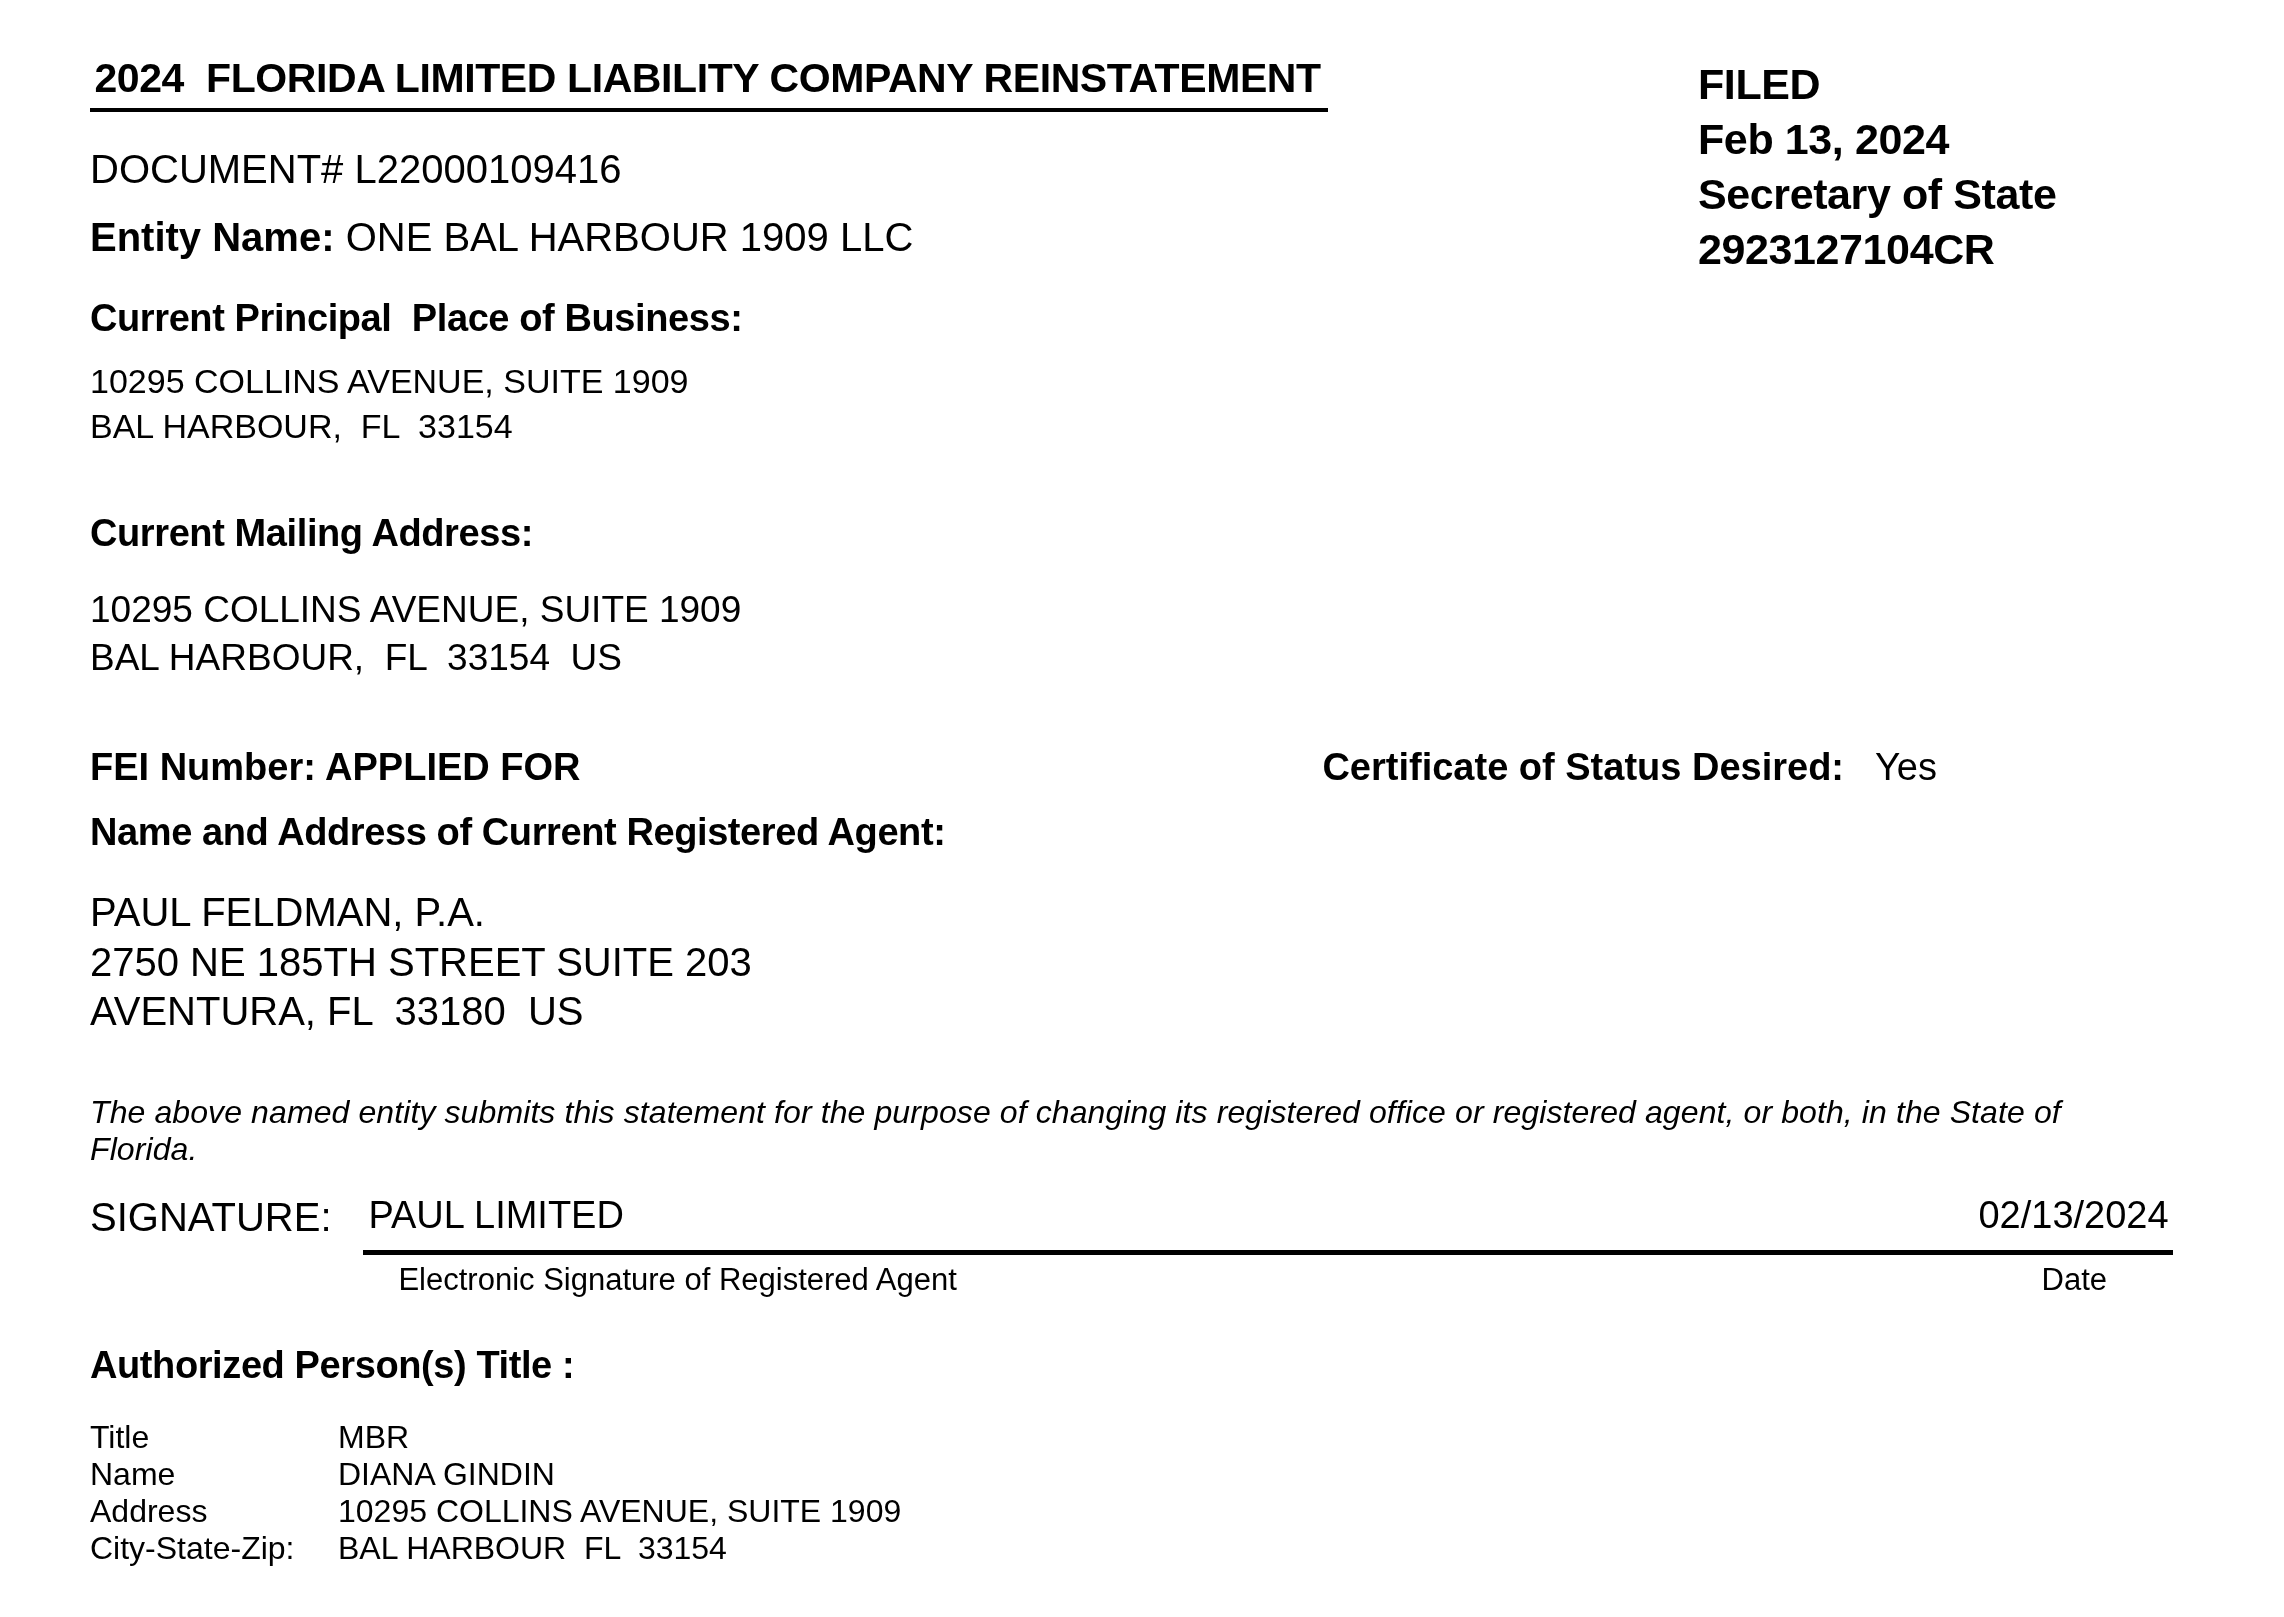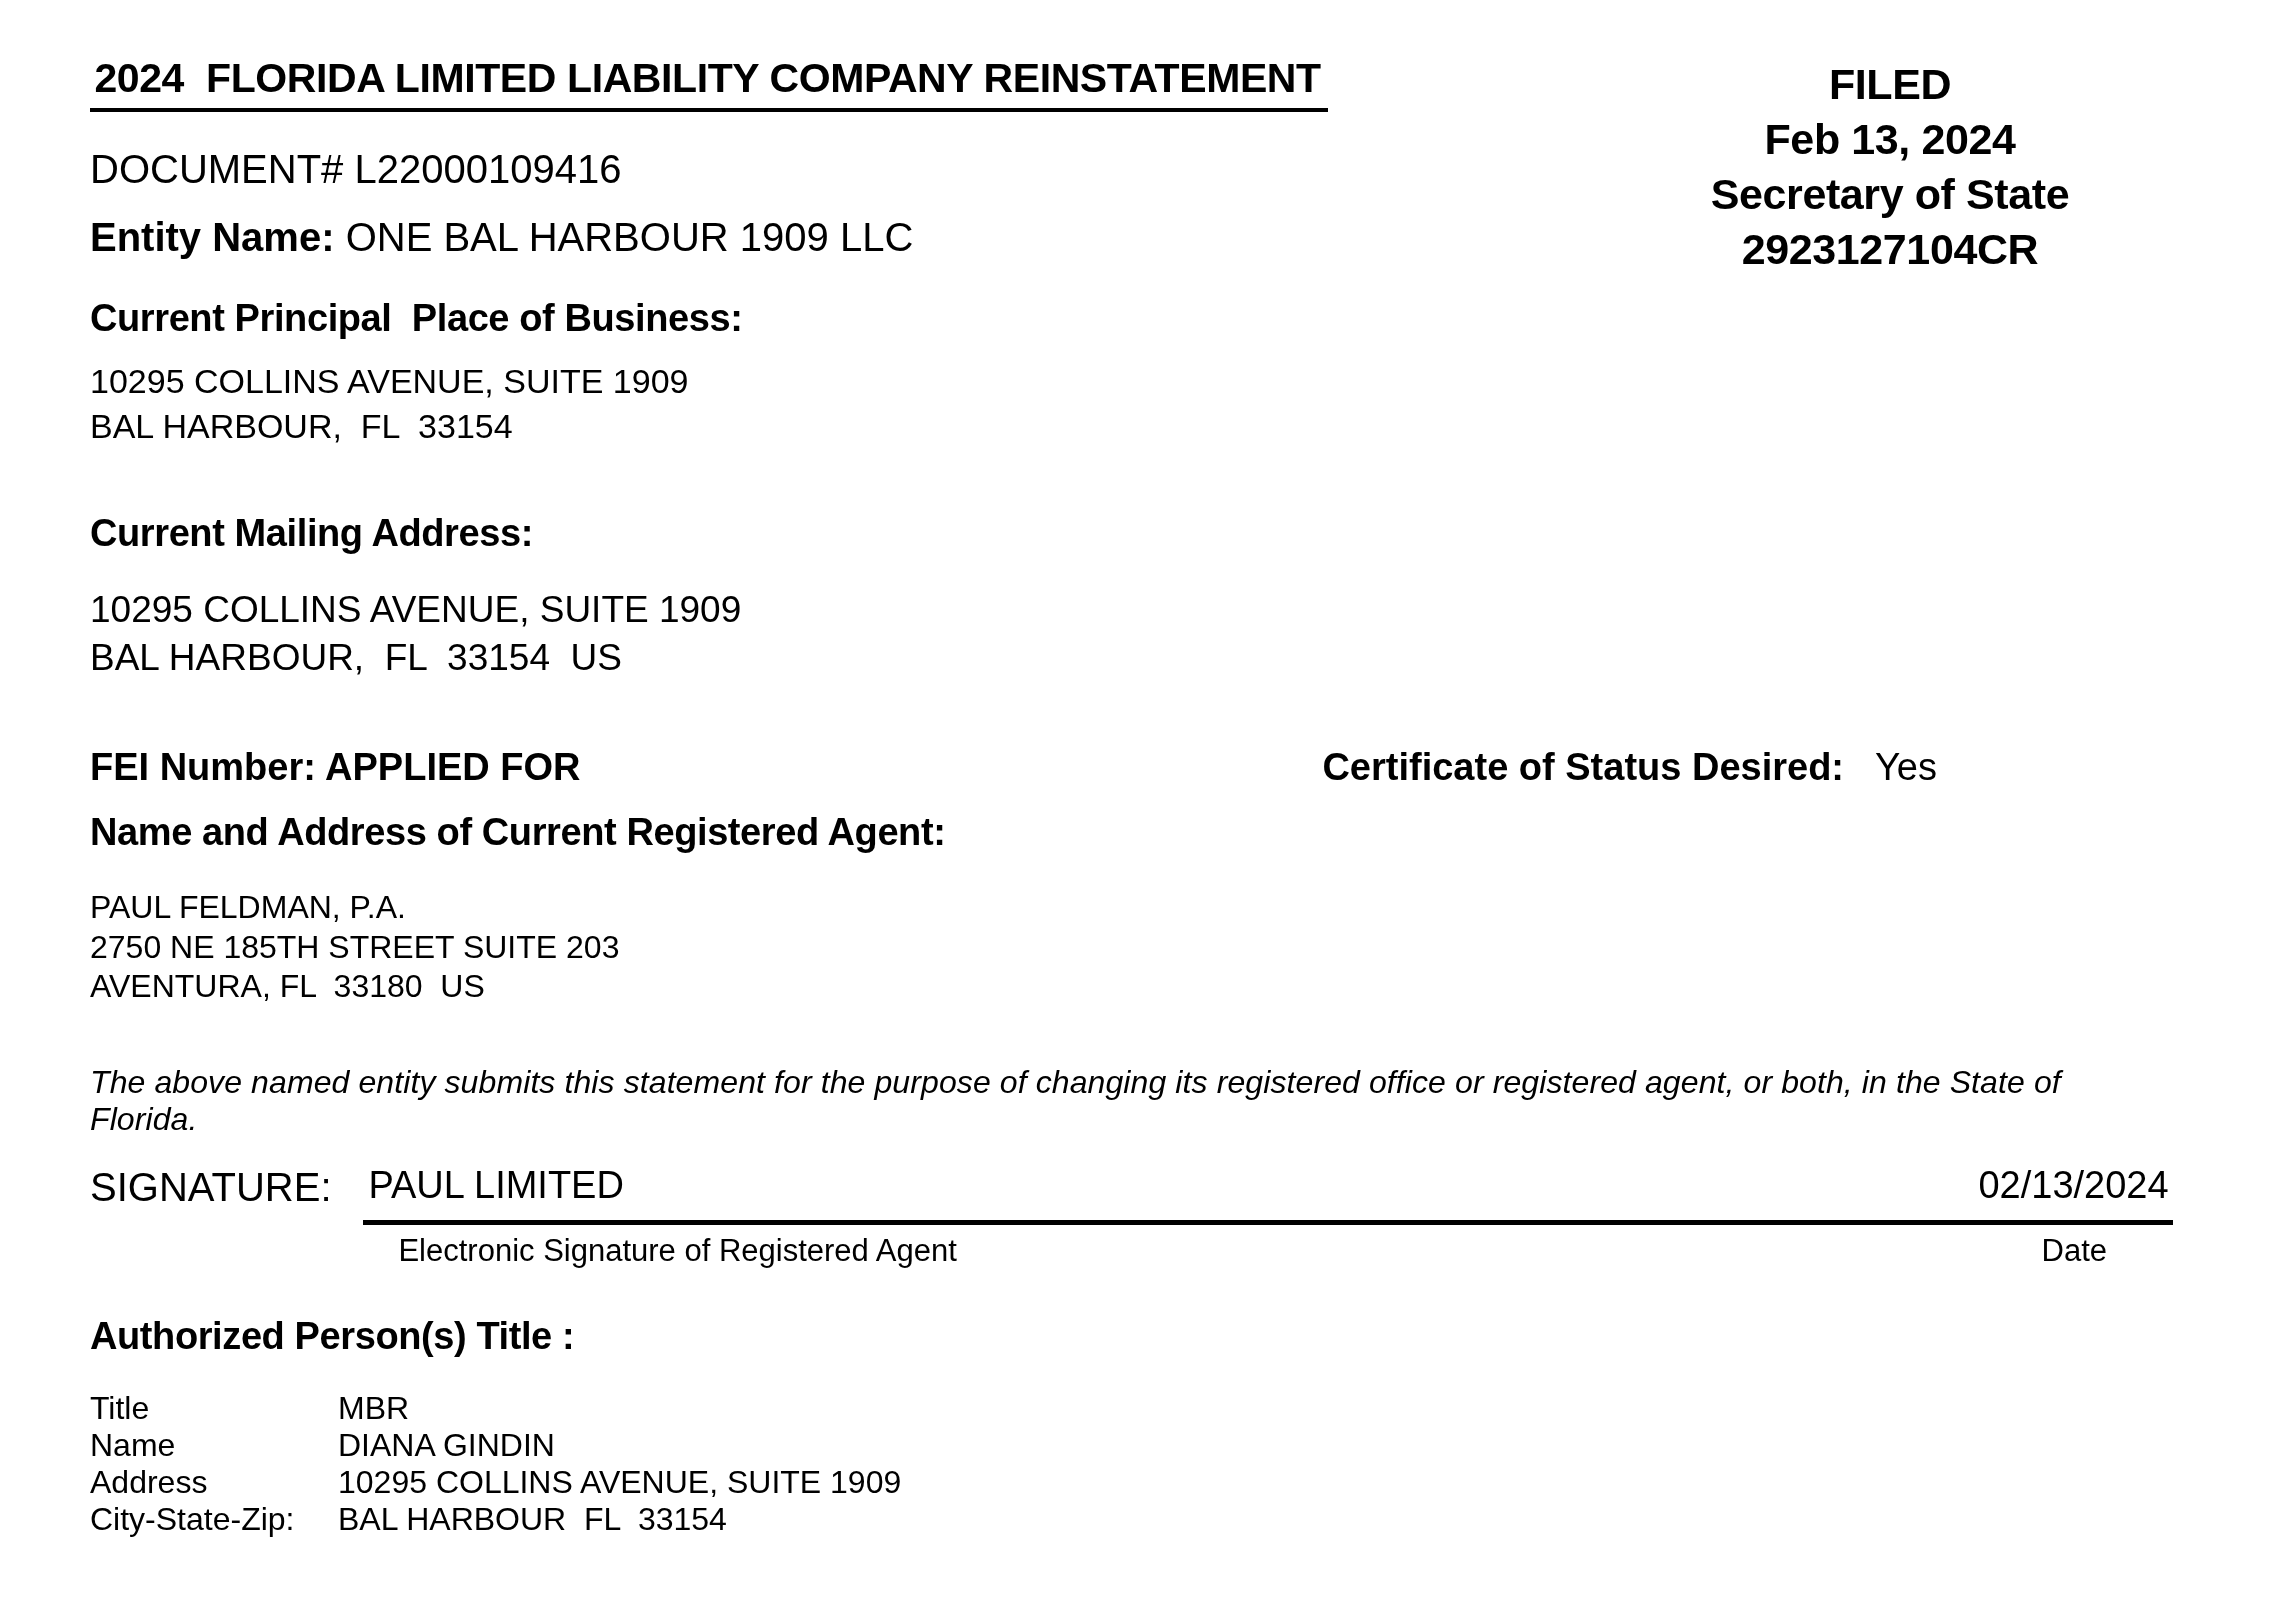--- a/index.html
+++ b/index.html
@@ -26,23 +26,23 @@
     letter-spacing: -0.4px;
     border-bottom: 4.4px solid #000;
     padding: 0 7.4px 5.9px 4.4px;
     margin-bottom: 35px;
   }
 
   
   .filed-stamp {
     position: absolute;
     top: 57px;
-    left: 1654px;
+    left: 1698px;
     width: 472px;
-    text-align: center;
+    text-align: left;
     font-size: 43px;
     font-weight: bold;
     line-height: 1.28;
     letter-spacing: -0.4px;
   }
 
   .doc-number {
     font-size: 40px;
     margin-bottom: 23.6px;
   }
@@ -76,21 +76,21 @@
     font-size: 38px;
     margin-bottom: 22px;
   }
   .fei-label { font-weight: bold; }
   .cert-group { margin-left: auto; margin-right: 236px; }
   .cert-label { font-weight: bold; }
   .cert-value { font-weight: normal; }
 
   .agent-heading { margin-bottom: 34px; }
   .agent-block {
-    font-size: 32px;
+    font-size: 40px;
     line-height: 1.24;
     margin-bottom: 57px;
   }
 
   .statement {
     font-size: 32px;
     font-style: italic;
     margin-bottom: 26px;
     letter-spacing: 0.1px;
   }

